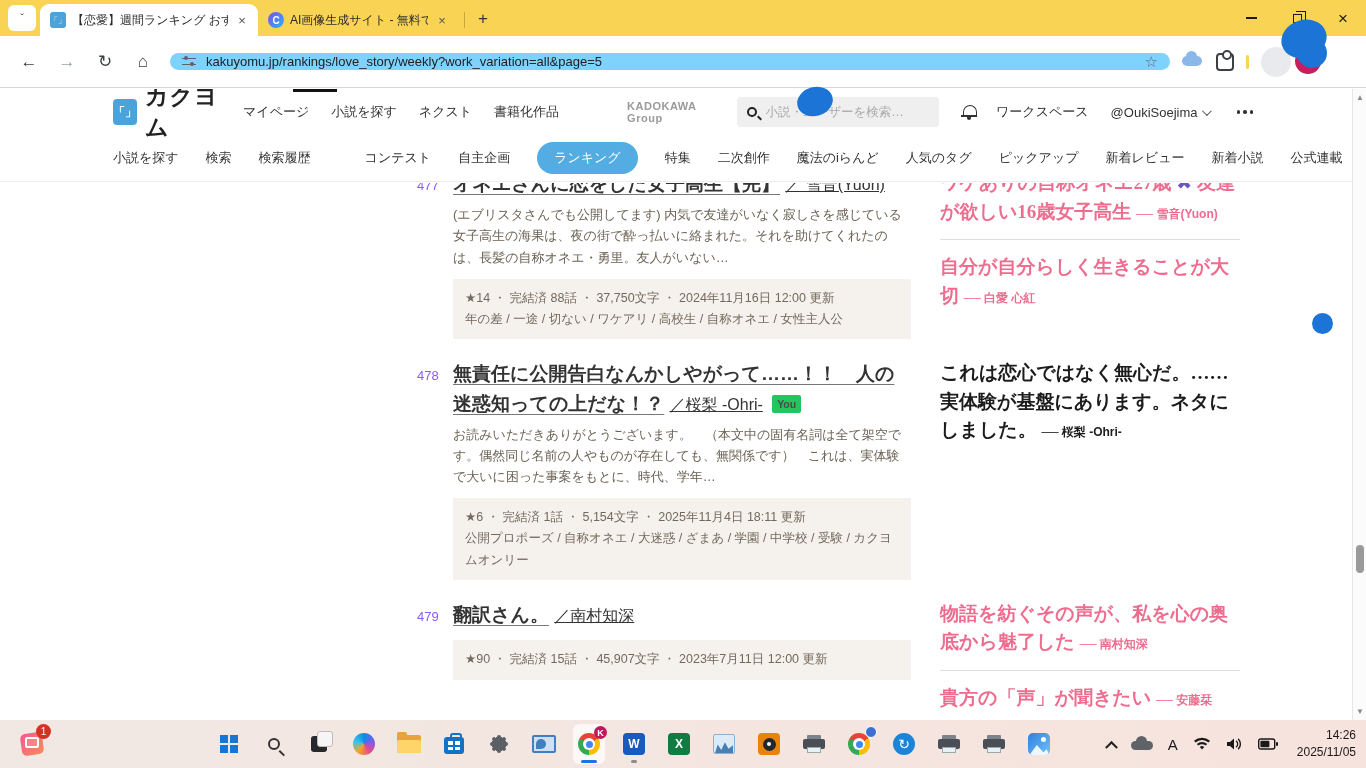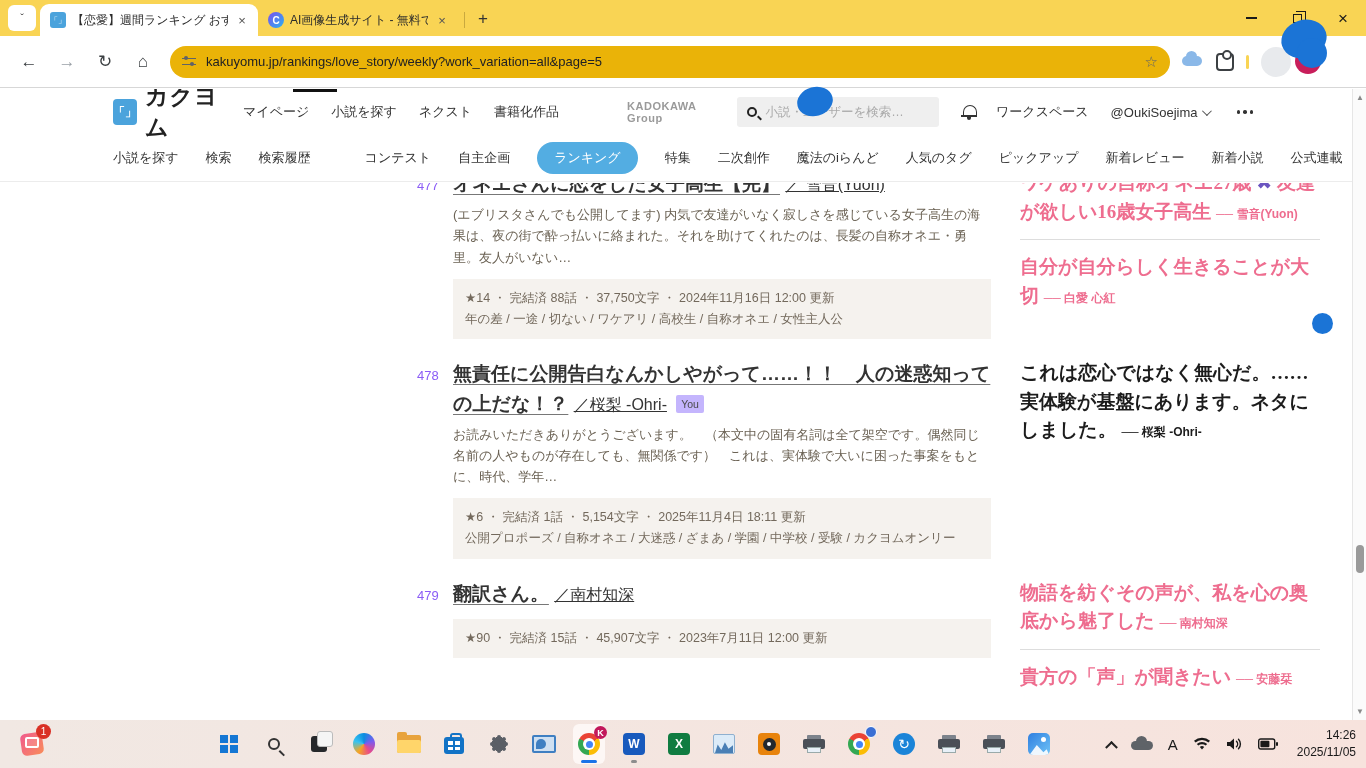--- a/index.html
+++ b/index.html
@@ -21,21 +21,21 @@
   .win-controls { margin-left:auto; display:flex; height:36px; }
   .win-btn { width:46px; height:36px; display:flex; align-items:center; justify-content:center; }
   .glyph-min { width:11px; height:2px; background:#1a1a1a; }
   .glyph-restore { width:9px; height:9px; border:1.4px solid #1a1a1a; position:relative; background:#f9d454; }
   .glyph-restore::before { content:""; position:absolute; left:2px; top:-4px; width:9px; height:9px; border:1.4px solid #1a1a1a; border-left:none; border-bottom:none; }
   .glyph-close { font-size:17px; color:#1a1a1a; line-height:1; }
 
   .toolbar { position:absolute; left:0; top:36px; width:1366px; height:52px; background:#fff; border-bottom:1px solid #d7d7d7; display:flex; align-items:center; padding:0 10px; }
   .nav-btn { width:32px; height:32px; border-radius:50%; display:flex; align-items:center; justify-content:center; font-size:17px; color:#3c4043; margin:0 3px; }
   .nav-btn.disabled { color:#9aa0a6; }
-  .urlbar { flex:0 0 1000px; height:32px; margin:0 8px; background:#eab308; border-radius:16px; display:flex; align-items:center; padding:0 12px; }
+  .urlbar { flex:0 0 1000px; height:17px; margin:0 8px; background:#7dd3fc; border-radius:16px; display:flex; align-items:center; padding:0 12px; }
   .tune-icon { width:14px; height:12px; position:relative; margin-right:10px; }
   .tune-icon::before,.tune-icon::after { content:""; position:absolute; left:0; width:14px; height:1.6px; background:#5f6368; }
   .tune-icon::before { top:2px; } .tune-icon::after { top:8px; }
   .tune-icon i { position:absolute; width:4px; height:4px; border-radius:50%; background:#5f6368; }
   .tune-icon i.a { left:2px; top:0.5px; } .tune-icon i.b { left:8px; top:6.5px; }
   .url-text { font-size:13px; color:#202124; white-space:nowrap; overflow:hidden; flex:1; }
   .star-icon { font-size:15px; color:#5f6368; margin-left:8px; }
   .tb-right { display:flex; align-items:center; margin-left:2px; gap:12px; }
   .cloud-btn { width:24px; height:18px; position:relative; }
   .cloud-shape { position:absolute; left:2px; top:3px; width:20px; height:10px; background:#8ab8e8; border-radius:8px; }
@@ -75,23 +75,23 @@
 
   
   .content { position:absolute; left:0; top:94px; width:1340px; bottom:0; overflow:hidden; }
   .row { display:flex; padding-left:417px; margin-bottom:20px; }
   .row.first { margin-top:-14px; }
   .rank { flex:0 0 36px; font-size:13px; color:#8b5cf6; padding-top:9px; }
   .item-body { flex:0 0 455px; }
   .item-title { font-size:19px; line-height:1.55; color:#333; }
   .item-title .t { font-weight:bold; text-decoration:underline; text-decoration-thickness:1px; text-underline-offset:4px; text-decoration-color:#777; }
   .item-title .a { font-weight:normal; font-size:16px;text-decoration:underline; }
-  .you-badge { display:inline-block; background:#c4b5fd; color:#4a4a4a; font-size:10.5px; font-weight:normal; padding:1px 5px; border-radius:2px; vertical-align:2px; margin-left:4px; }
+  .you-badge { display:inline-block; background:#22c55e; color:#4a4a4a; font-size:10.5px; font-weight:bold; padding:1px 5px; border-radius:2px; vertical-align:2px; margin-left:4px; }
   .item-desc { margin-top:6px; font-size:13px; line-height:1.62; color:#6b6254; }
-  .stats-box { margin-top:11px; background:#f5f2ee; padding:9px 12px; font-size:12.5px; line-height:1.7; color:#73695c; width:538px; }
+  .stats-box { margin-top:11px; background:#f5f2ee; padding:9px 12px; font-size:12.5px; line-height:1.7; color:#73695c; width:458px; }
   .stats-line { color:#73695c; }
   .tags-line { color:#73695c; }
 
   .reviews { flex:0 0 300px; margin-left:29px; }
   .quote { font-family:"Liberation Serif","DejaVu Serif",serif; font-size:19px; line-height:1.5; color:#ee6d8f; font-weight:bold; }
   .quote.dark { color:#1c1c1c; }
   .quote .author { font-family:"Liberation Sans","DejaVu Sans",sans-serif; font-size:12px; font-weight:bold; white-space:nowrap; }
   .quote .cross { color:#6b55c0; font-family:"Liberation Sans","DejaVu Sans",sans-serif; }
   .rv-div { border-top:1px solid #ddd; margin:13px 0; }
 

